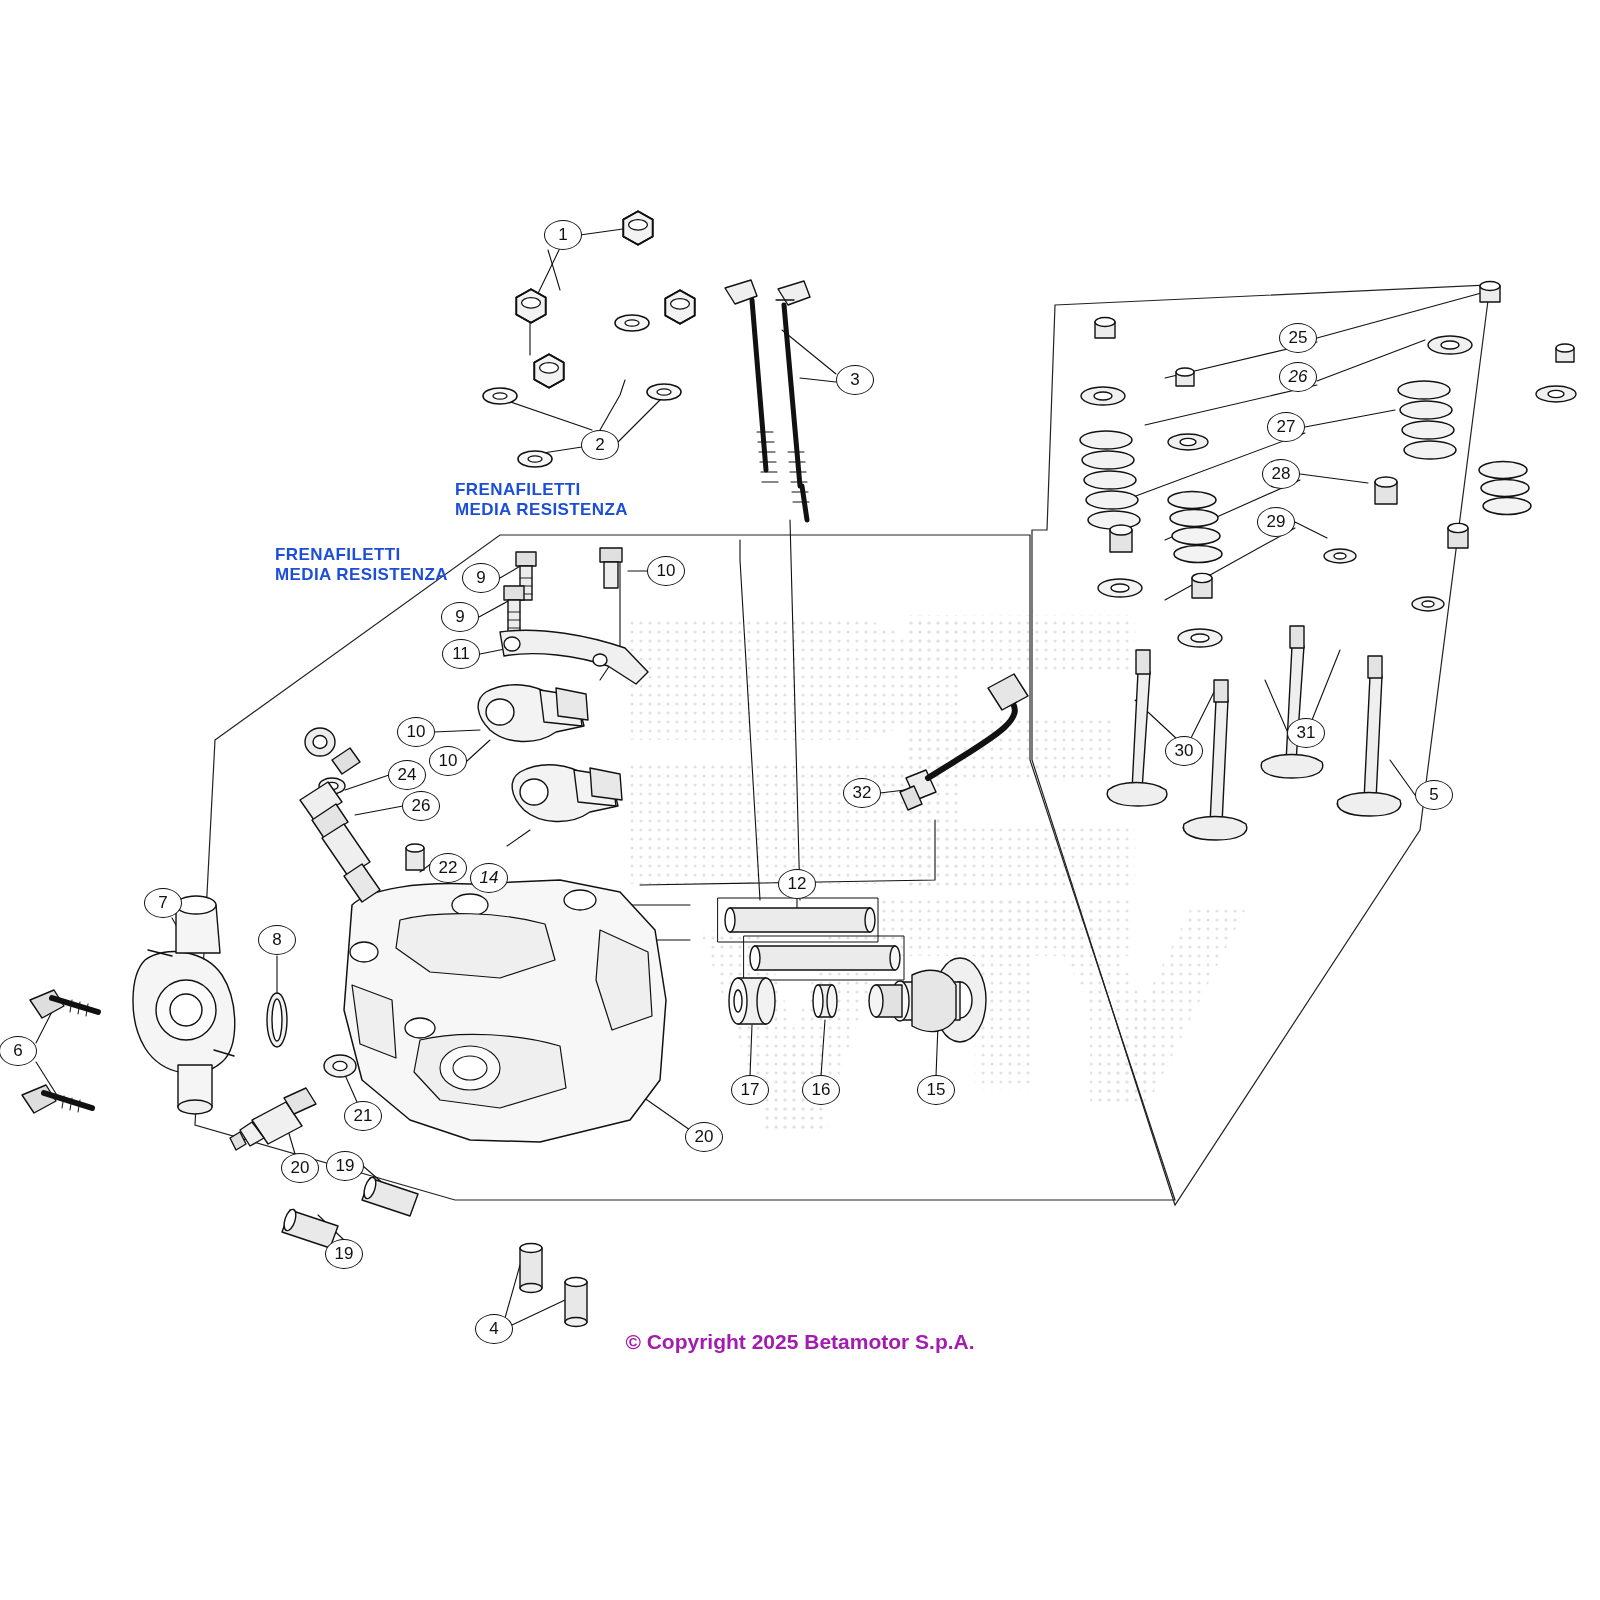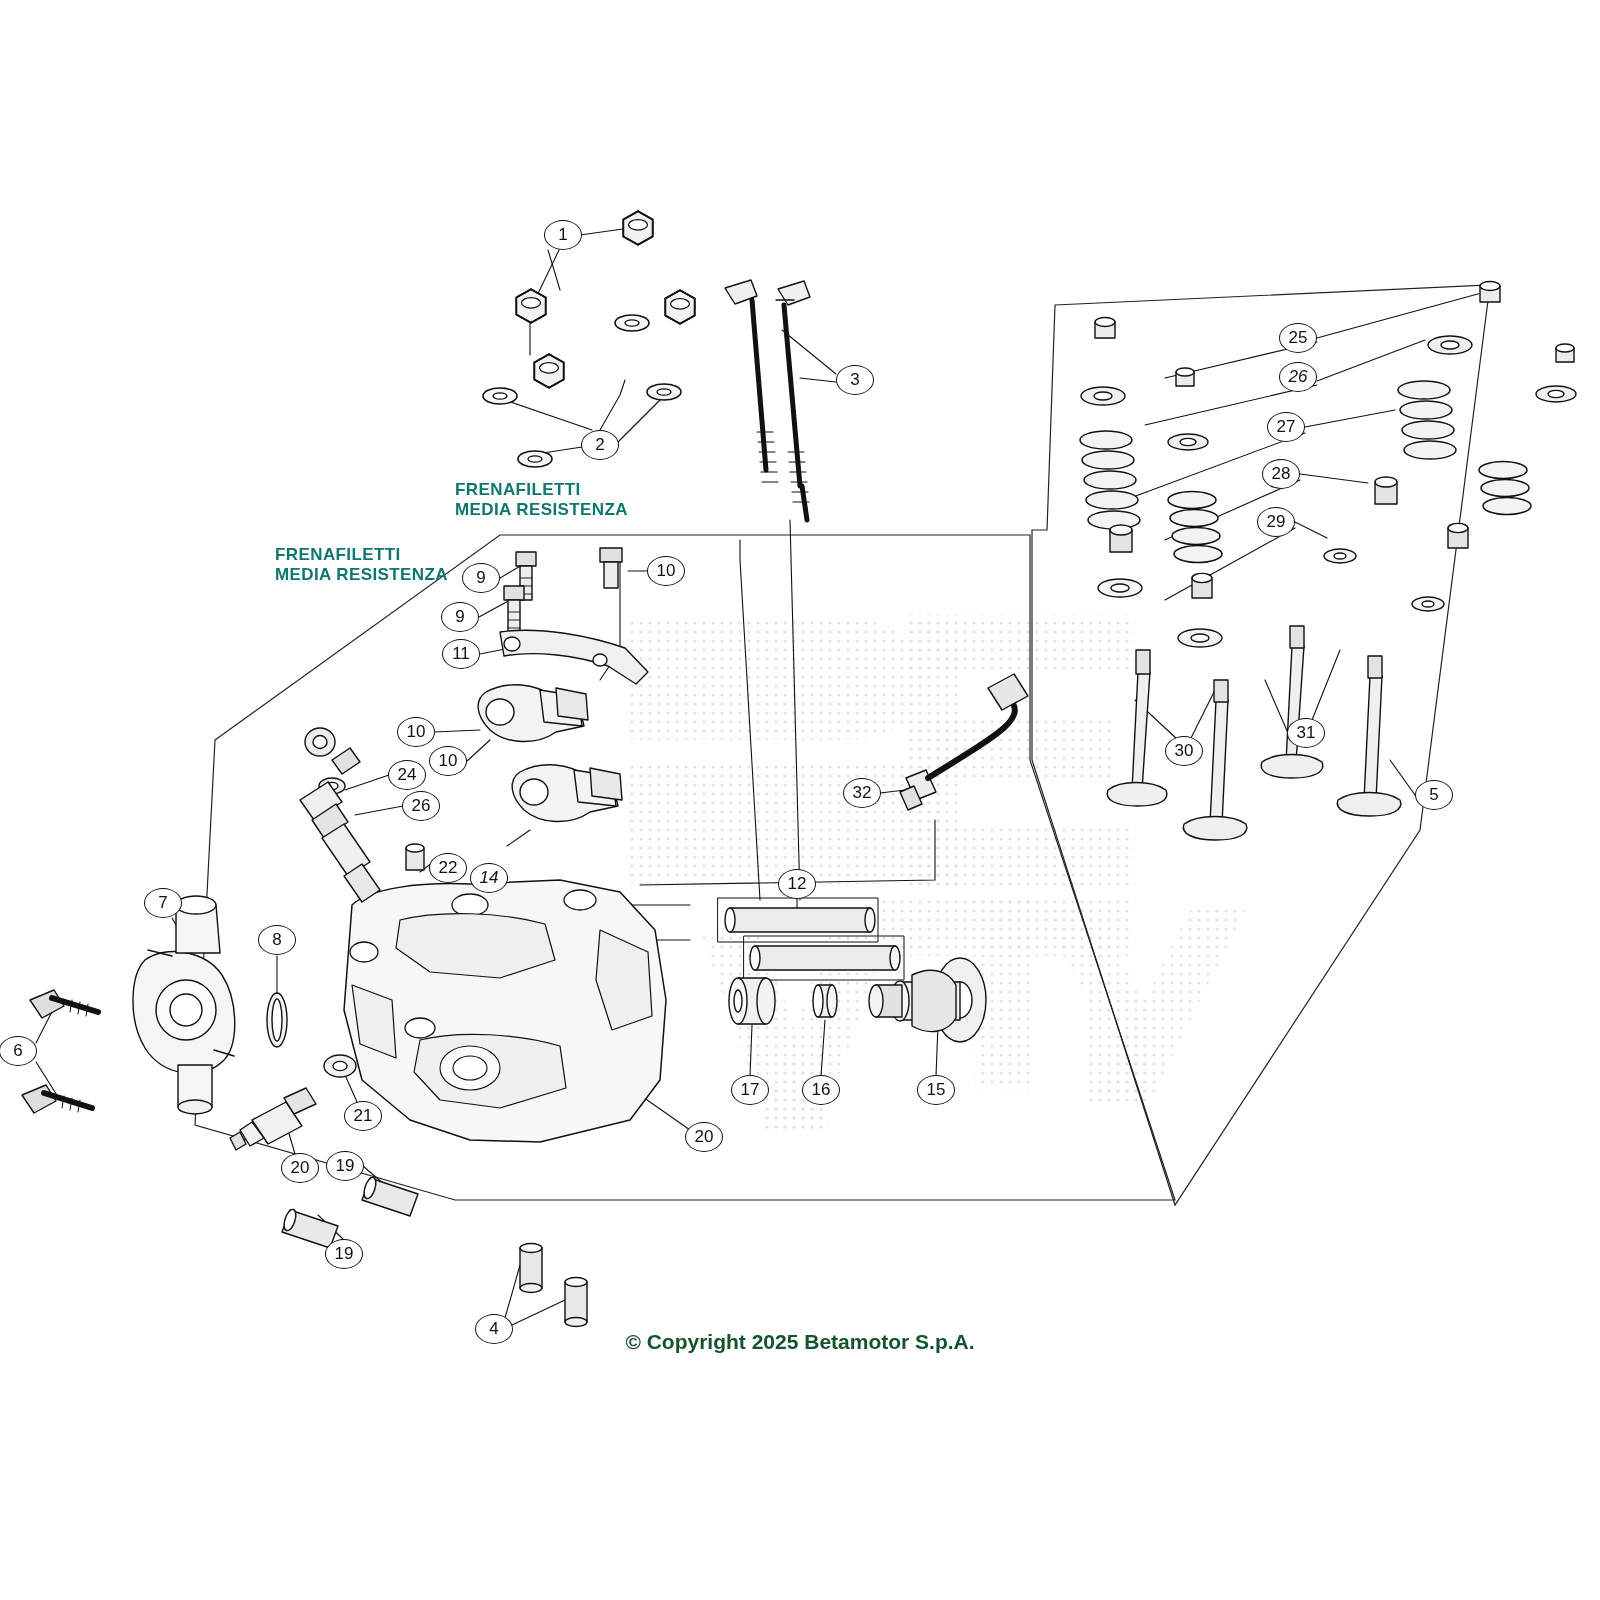--- a/index.html
+++ b/index.html
@@ -35,40 +35,40 @@
     background: #fff;
     color: #111;
     font-size: 17px;
     line-height: 27px;
     text-align: center;
     font-family: "Liberation Sans", sans-serif;
     box-sizing: border-box;
   }
   .note {
     position: absolute;
-    color: #0f766e;
+    color: #1d4ed8;
     font-size: 17px;
     font-weight: bold;
     letter-spacing: 0.4px;
     white-space: nowrap;
     font-family: "Liberation Sans", sans-serif;
   }
   .note .l2 {
     display: block;
     text-align: right;
   }
   #copyright {
     position: absolute;
     left: 0;
     top: 1330px;
     width: 1600px;
     text-align: center;
     font-size: 21px;
     font-weight: bold;
-    color: #14532d;
+    color: #a21caf;
     font-family: "Liberation Sans", sans-serif;
   }
 </style>
 </head>
 <body>
 
 <div id="sheet">
 
   <svg id="art" viewBox="0 0 1600 1600" xmlns="http://www.w3.org/2000/svg">
     <defs>

